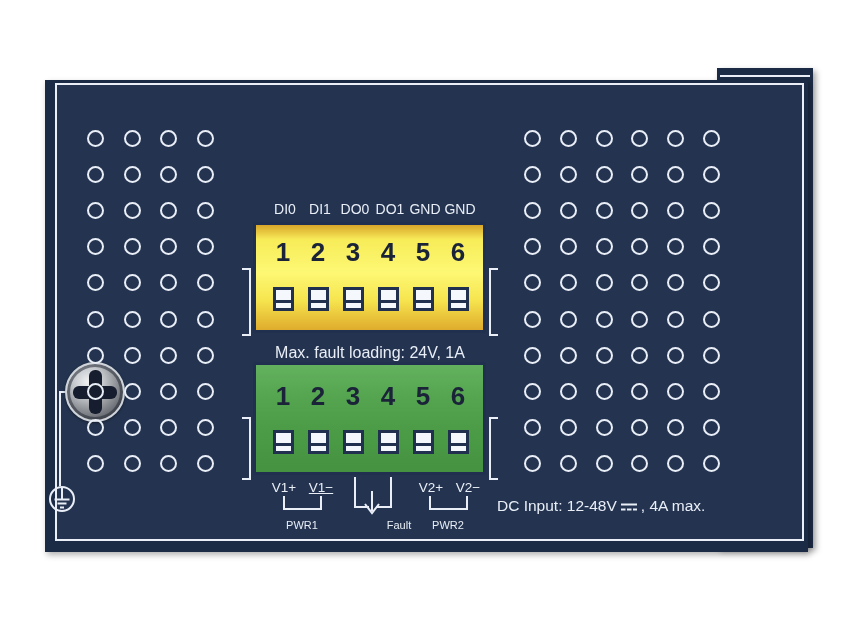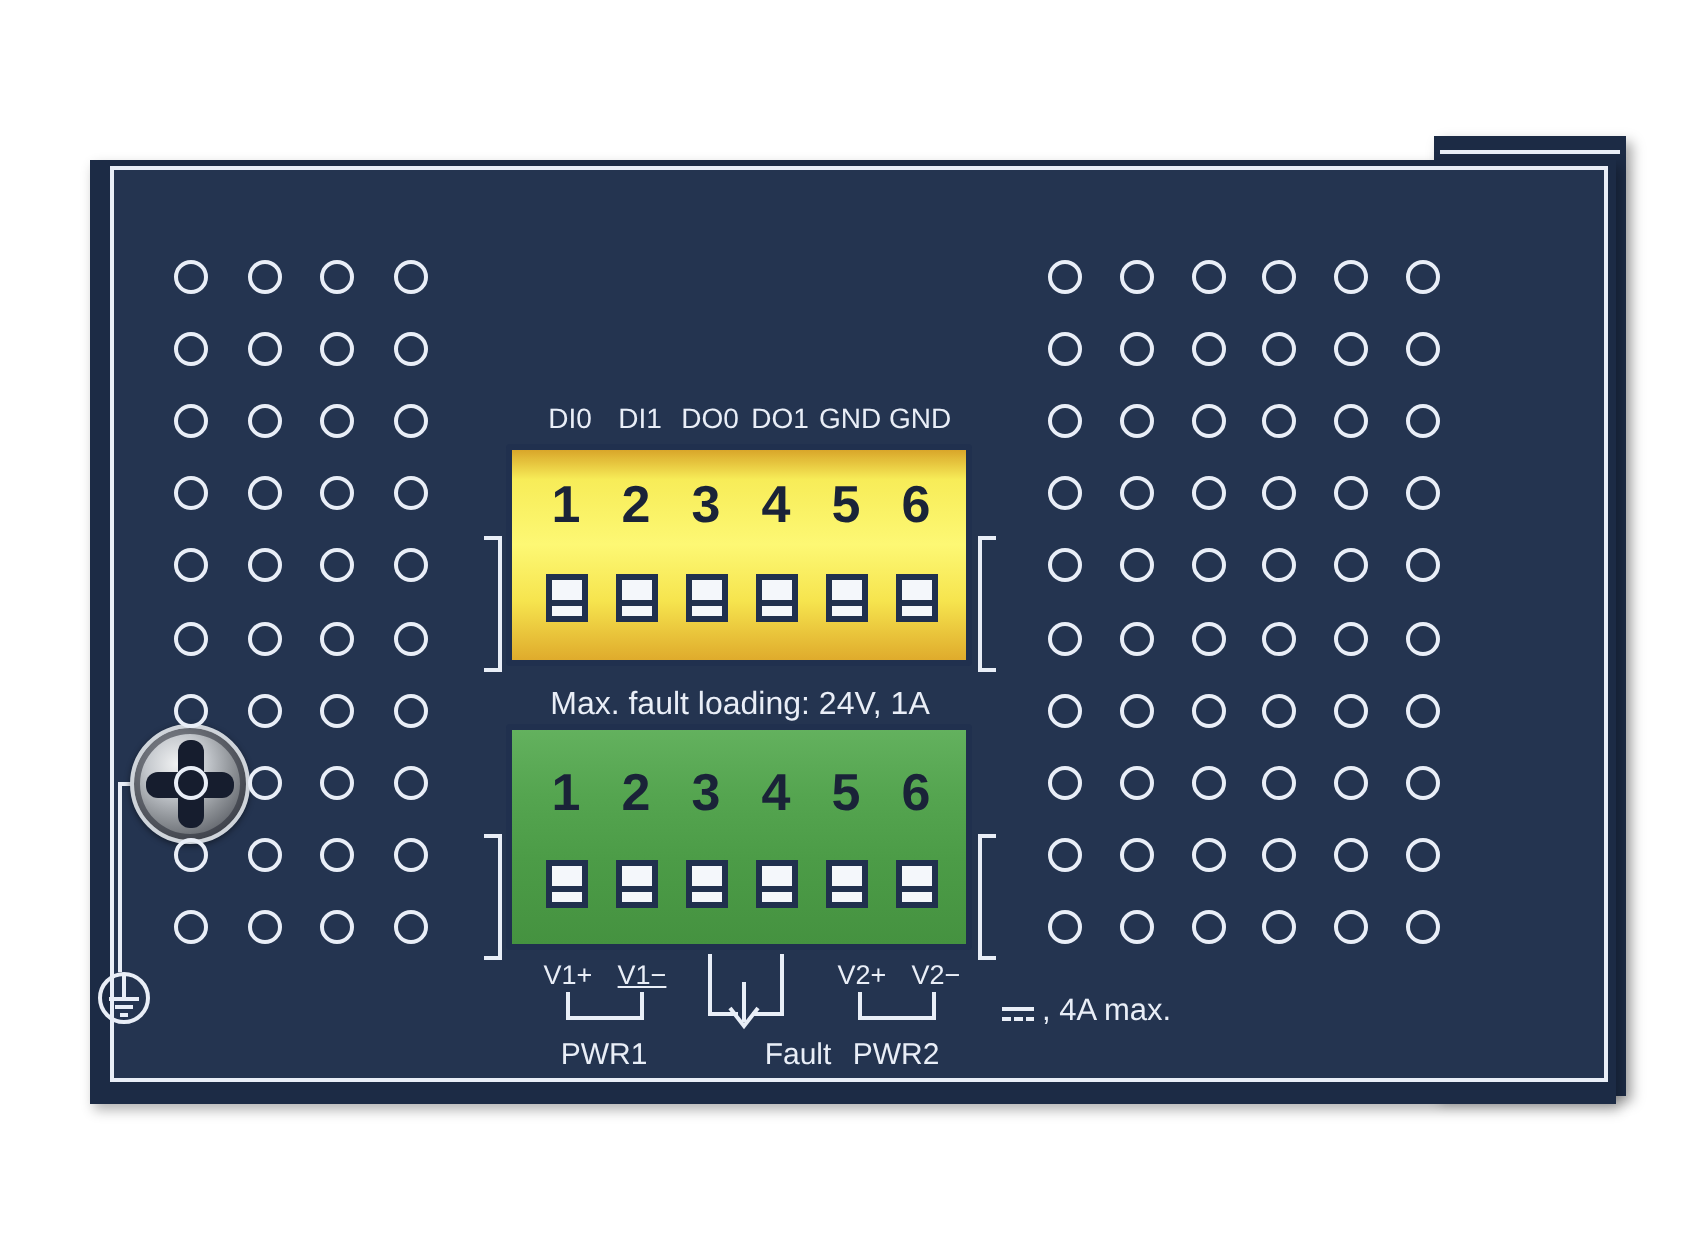--- a/index.html
+++ b/index.html
@@ -42,21 +42,21 @@
     top:282px;height:113px;
     background:linear-gradient(180deg,#63b15e 0%,#55a550 30%,#4c9c47 60%,#459240 100%);
   }
   .toplabel,.pinnum,.vlabel,.grouplabel,.note{
     position:absolute;transform:translateX(-50%);white-space:nowrap;line-height:1;
   }
   .toplabel{color:var(--line,#e9eef7);font-size:14px;}
   .pinnum{color:var(--ink,#1a2338);font-size:26px;font-weight:700;}
   .note{color:var(--line,#e9eef7);font-size:16px;}
   .vlabel{color:var(--line,#e9eef7);font-size:13.5px;}
-  .grouplabel{color:var(--line,#e9eef7);font-size:15px;}
+  .grouplabel{color:var(--line,#e9eef7);font-size:11px;}
   .terminal{
     position:absolute;width:21px;height:24px;box-sizing:border-box;
     border:3px solid var(--block-border,#20304e);
     background:var(--terminal-white,#f4f7fb);
   }
   .terminal::after{
     content:"";position:absolute;left:-1px;right:-1px;top:10px;height:3px;
     background:var(--block-border,#20304e);
   }
   
@@ -119,21 +119,21 @@
     <div id="br-fault-l" class="fbr"></div>
     <div id="br-fault-r" class="fbr"></div>
     <div id="br-pwr2" class="ubracket"></div>
     <svg id="fault-arrow" width="16" height="26" viewBox="0 0 16 26">
       <line x1="8" y1="0" x2="8" y2="20" stroke="#e9eef7" stroke-width="2"></line>
       <polyline points="1,13 8,22 15,13" fill="none" stroke="#e9eef7" stroke-width="2"></polyline>
     </svg>
 
     <div id="ratings">
       <div class="rline">
-        <svg width="20" height="14" viewBox="0 0 20 14">
+        <span>DC Input: 12-48V</span><svg width="20" height="14" viewBox="0 0 20 14">
             <line x1="2" y1="4.5" x2="18" y2="4.5" stroke="#e9eef7" stroke-width="2"></line>
             <line x1="2" y1="9.5" x2="6.5" y2="9.5" stroke="#e9eef7" stroke-width="2"></line>
             <line x1="8" y1="9.5" x2="12.5" y2="9.5" stroke="#e9eef7" stroke-width="2"></line>
             <line x1="14" y1="9.5" x2="18" y2="9.5" stroke="#e9eef7" stroke-width="2"></line>
           </svg><span>, 4A max.</span>
       </div>
     </div>
 
     <div id="gnd-h"></div>
     <div id="gnd-v"></div>

